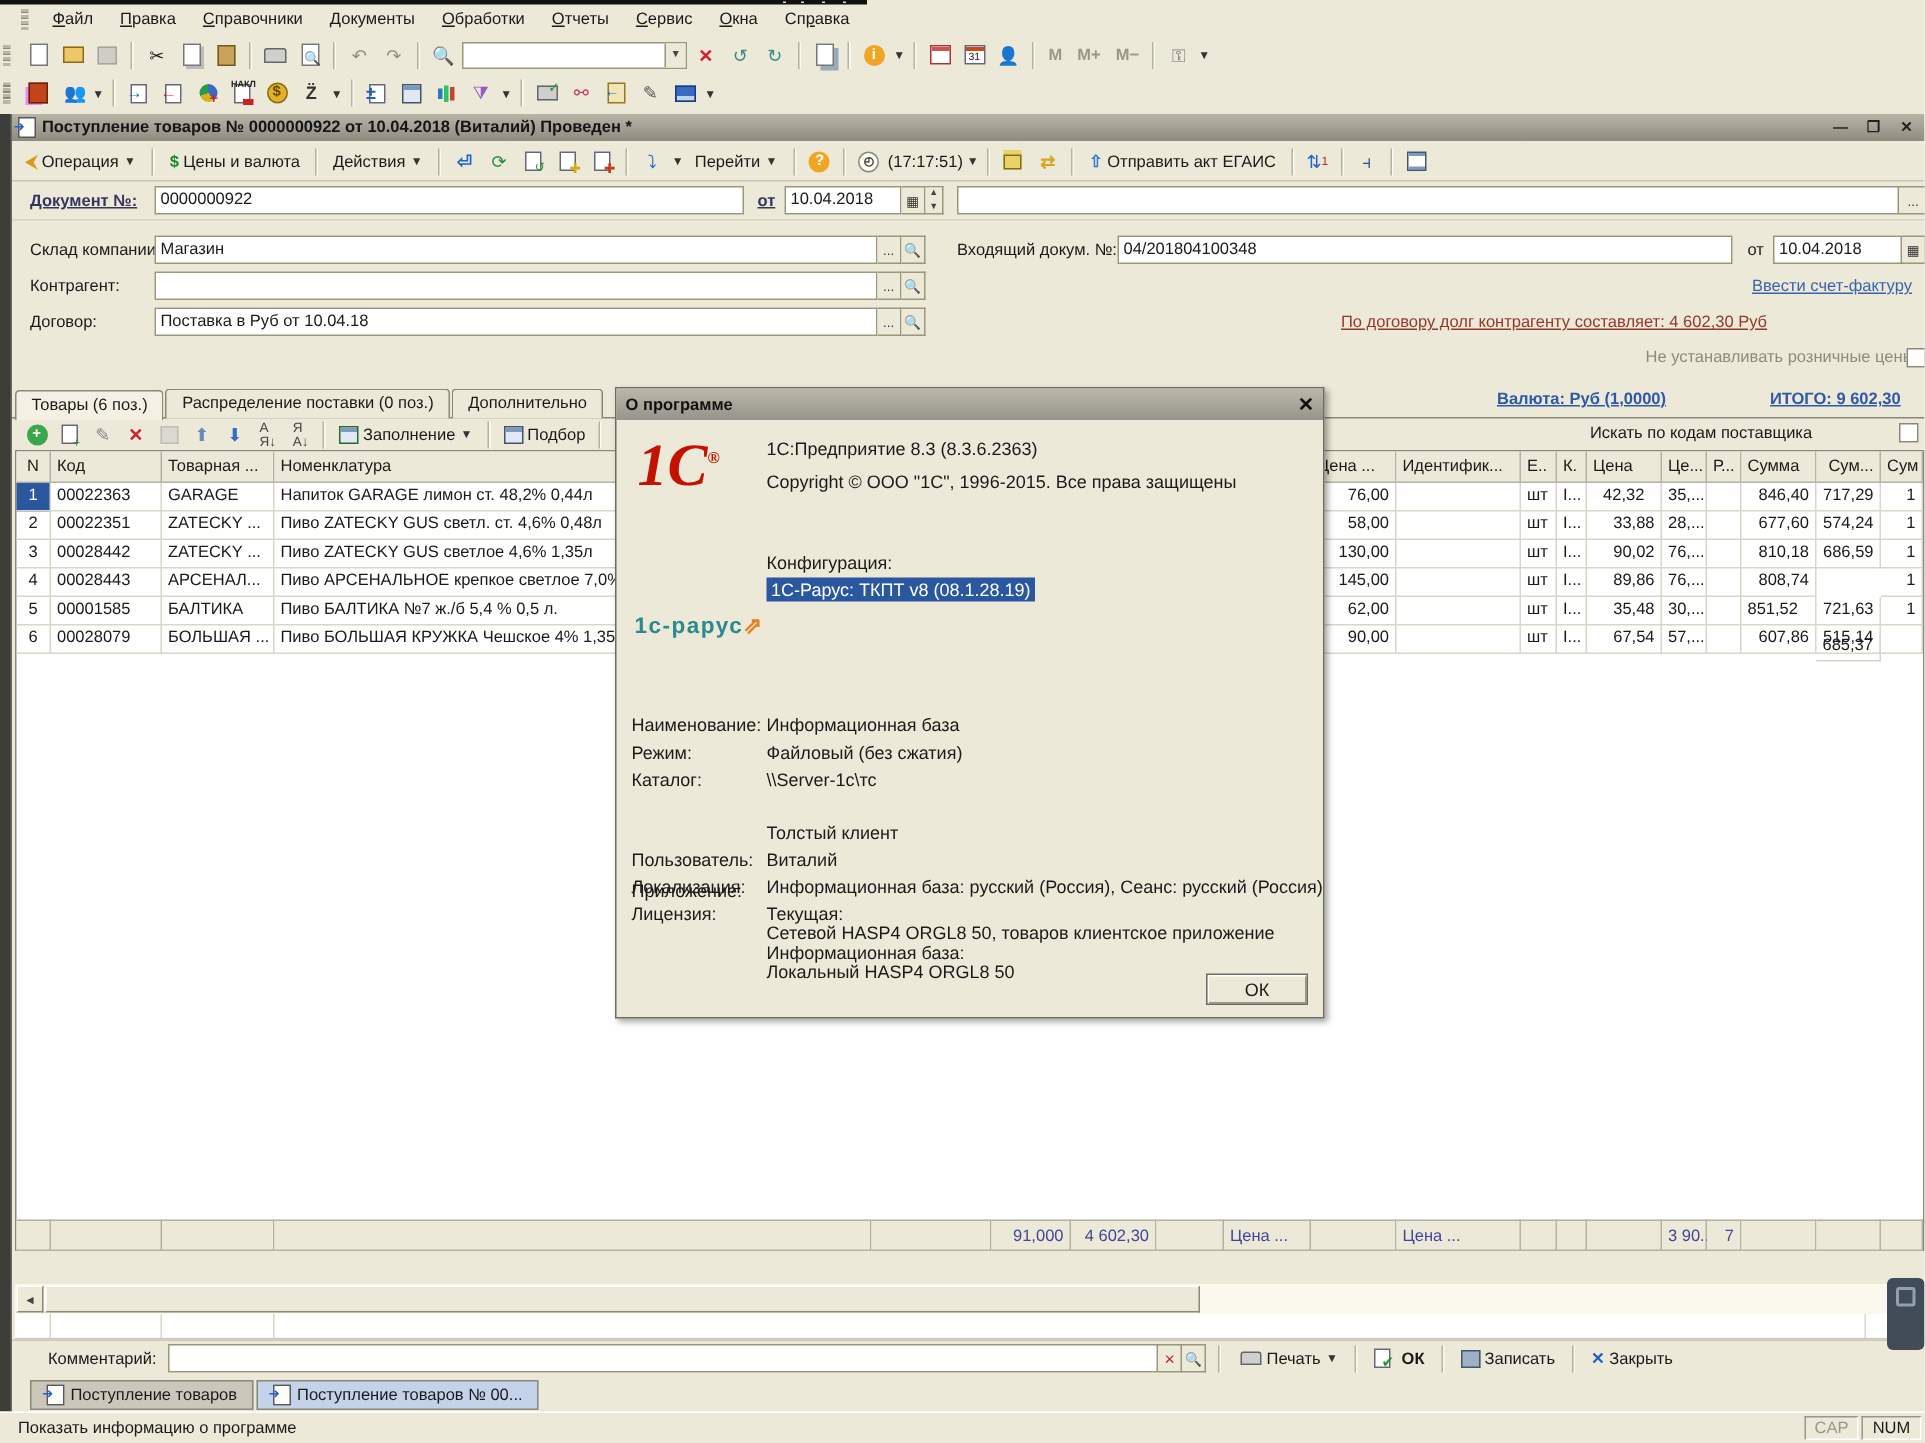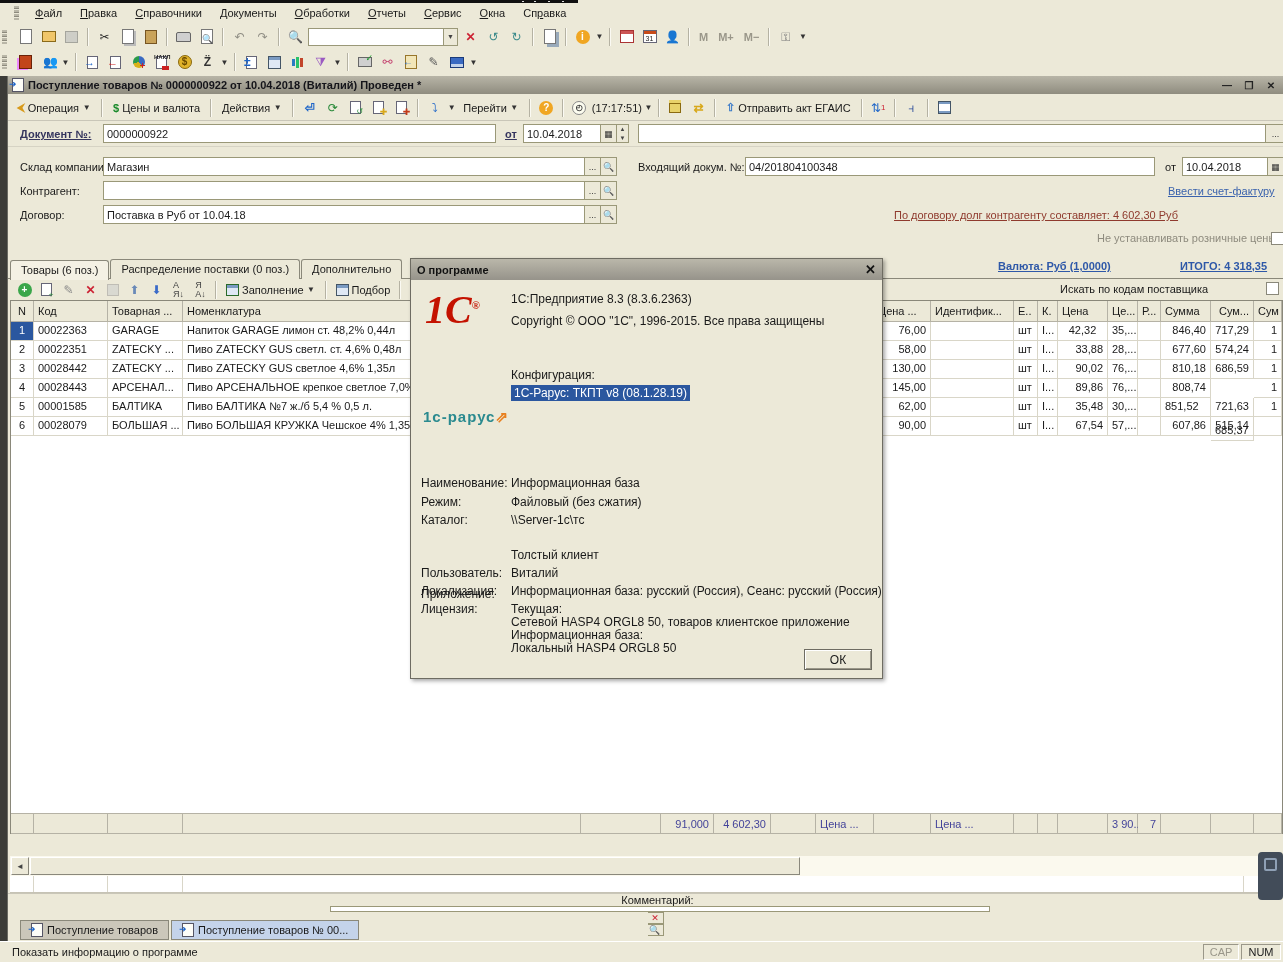--- a/index.html
+++ b/index.html
@@ -45,21 +45,21 @@
   .dococon { width:12px; height:14px; background:#fdfdf8; border:1px solid #556; position:relative; }
   .dococon:after { content:"➜"; position:absolute; left:-4px; top:0px; font-size:9px; color:#1c64c8; }
 
   #doc-toolbar { left:8px; top:95px; width:1275px; height:26px; display:flex; align-items:center; gap:2px;
                  padding-left:4px; border-bottom:1px solid #c9c6b8; }
   .flatbtn { display:inline-flex; align-items:center; gap:3px; padding:2px 4px; border:1px solid transparent; }
 
   
   .fld-label { color:#1a1a1a; }
   .blue-label { color:#35355e; font-weight:bold;text-decoration:underline; }
-  .input { background:#fff; border:1px solid #9a9878; height:19px; padding:2px 3px; display:flex; align-items:center; overflow:hidden; }
+  .input { background:#fff; border:1px solid #9a9878; height:19px; padding:2px 3px; display:flex; overflow:hidden; }
   .sqbtn { width:16px; height:19px; background:#ece9d8; border:1px solid #9a9878; border-left:none;
            display:flex; align-items:center; justify-content:center; font-size:9px; color:#333; }
   .link { text-decoration:underline; cursor:pointer; }
   .blue-link { color:#3b63ad; }
   .red-link { color:#8f3a2d; }
   .bold-blue { color:#2e58a8; font-weight:bold; }
   .gray-text { color:#8e8b7e; }
   .checkbox { width:13px; height:13px; background:#fff; border:1px solid #8a887a; display:inline-block; }
   .spin { width:12px; height:19px; display:flex; flex-direction:column; border:1px solid #9a9878; border-left:none; }
   .spin div { flex:1; background:#ece9d8; font-size:6px; display:flex; align-items:center; justify-content:center; color:#444; }
@@ -101,21 +101,21 @@
   #config-value { background:#2b579f; color:#fff; padding:1px 3px; }
   #logo-rarus { position:absolute; left:12px; top:128px; color:#2a8a8f; font-size:15px; font-weight:bold;
                 letter-spacing:1px; }
   #logo-rarus .tick { color:#e87f1e; }
   #dlg-ok { position:absolute; right:10px; bottom:8px; width:68px; height:21px; background:#ece9d8;
             border:1px solid #6e6c62; box-shadow:inset 1px 1px 0 #fff, inset -1px -1px 0 #9a9789;
             display:flex; align-items:center; justify-content:center; }
 
   
   #comment-row { left:8px; top:893px; width:1275px; height:24px; background:#ece9d8; border-top:1px solid #c9c6b8;
-                 display:flex; align-items:center; padding-left:20px;flex-direction:column; }
+                 display:flex; align-items:center; padding-left:20px; }
   #bottom-tabs { left:20px; top:918px; width:1275px; height:22px; display:flex; align-items:flex-end; gap:2px; padding-left:0; }
   .wtab { display:inline-flex; align-items:center; gap:4px; height:20px; padding:0 10px; border:1px solid #8a887a; }
   .wtab.inactive { background:#cbc7ba; }
   .wtab.active { background:#c4d3ea; }
   #statusbar { left:0; top:941px; width:1283px; height:21px; background:#ece9d8; border-top:1px solid #fff;
                display:flex; align-items:center; padding:0 2px; }
   .status-cell { border:1px solid; border-color:#9a9789 #fff #fff #9a9789; height:16px; display:flex;
                  align-items:center; padding:0 6px; margin-left:2px; }
   #dark-badge { left:1258px; top:852px; width:25px; height:48px; background:#424c59; border-radius:4px; z-index:60; }
   #dark-badge div { margin:6px auto; width:13px; height:13px; border:2px solid #8fa0b5; border-radius:2px; }
@@ -407,21 +407,21 @@
     <div class="abs sqbtn" style="left:593px;top:57px">🔍</div>
     <span class="abs link red-link" style="left:886px;top:61px">По договору долг контрагенту составляет: 4 602,30 Руб</span>
 
     <span class="abs gray-text" style="left:1089px;top:84px">Не устанавливать розничные цены</span>
     <span class="abs checkbox" style="left:1263px;top:84px"></span>
   </div>
 
   <div class="abs" style="left:8px;top:256px;width:1275px;height:23px;border-bottom:1px solid #8a887a">
     <div id="form-tabs" style="position:absolute;left:2px;bottom:-1px"><span class="tab active">Товары (6 поз.)</span><span class="tab">Распределение поставки (0 поз.)</span><span class="tab">Дополнительно</span></div>
     <span class="abs link bold-blue" style="left:990px;top:4px">Валюта: Руб (1,0000)</span>
-    <span class="abs link bold-blue" style="left:1172px;top:4px">ИТОГО: 4 318,35</span>
+    <span class="abs link bold-blue" style="left:1172px;top:4px">ИТОГО: 9 602,30</span>
   </div>
 
   <div class="abs" style="left:8px;top:279px;width:1275px;height:21px;display:flex;align-items:center;gap:1px;padding-left:6px">
     <div class="ic">
         <span class="circle-ic" style="background:#3aa64a;color:#fff">+</span>
       </div>
     <div class="ic">
         <span class="mini-doc"></span>
         <span style="position:absolute;right:1px;bottom:0;font-size:8px;color:#2a8a3a">＋</span>
       </div>

